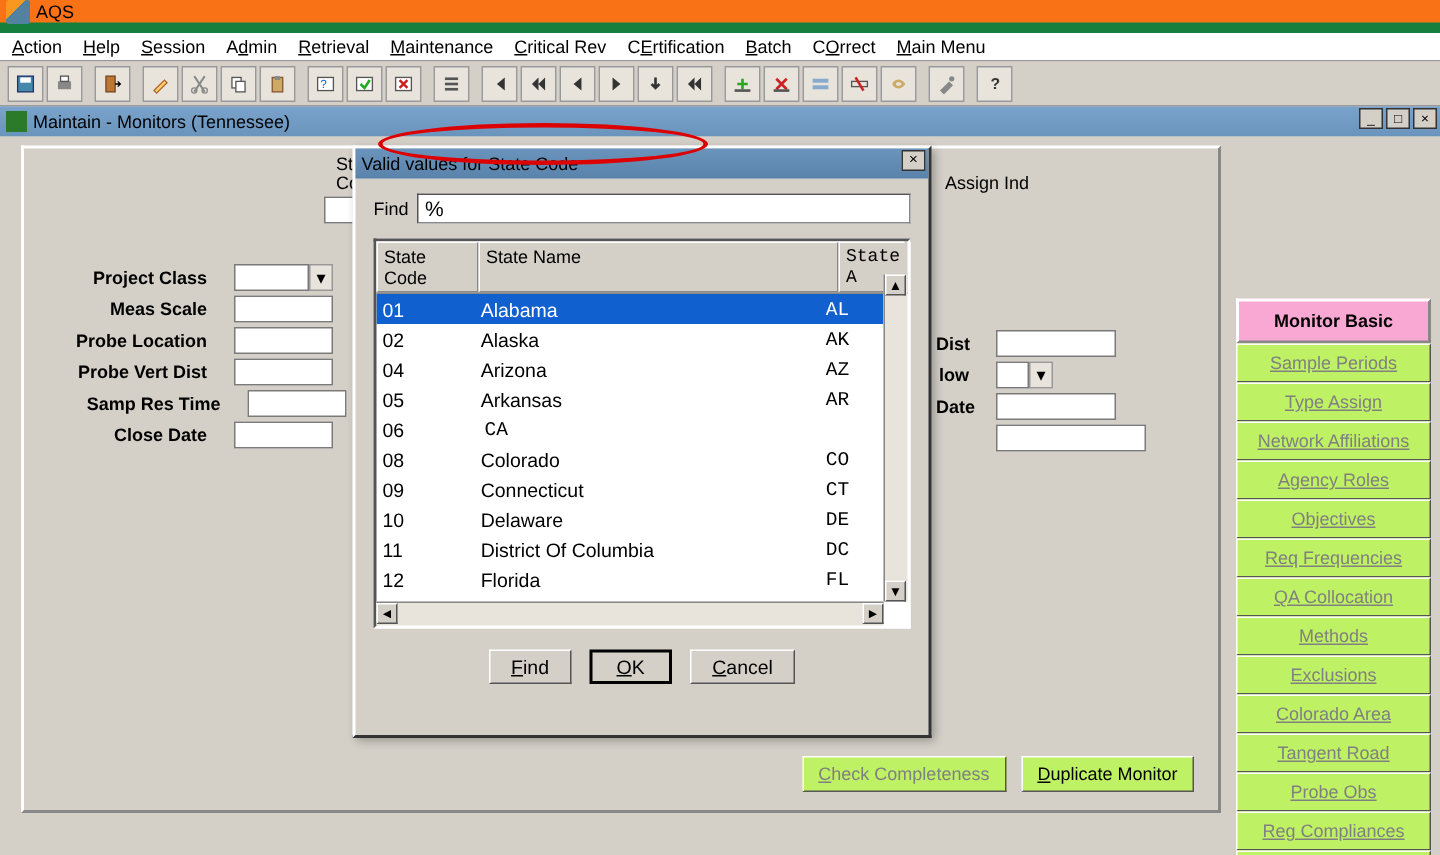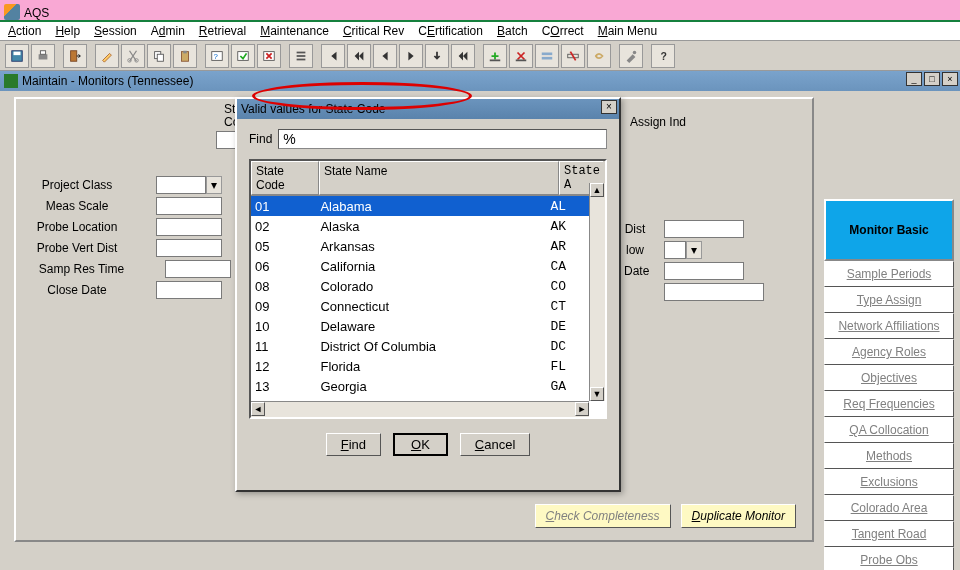--- a/index.html
+++ b/index.html
@@ -6,26 +6,26 @@
 body {
   font-family: Arial, sans-serif;
   font-size: 12px;
   background: #d4d0c8;
   width: 960px;
   height: 570px;
   overflow: hidden;
   position: relative;
 }
 .titlebar {
-  background: #f9a8d4;
+  background: #f97316;
   height: 22px;
   display: flex;
-  align-items: flex-end;
+  align-items: center;
   padding: 0 4px;
-  border-bottom: 2px solid #15803d;
+  border-bottom: 7px solid #15803d;
 }
 .java-icon {
   width: 16px; height: 16px; margin-right: 4px;
   background: linear-gradient(135deg,#f89820 40%,#5382a1 40%);
   border-radius: 2px;
 }
 .menubar {
   background: #fff;
   padding: 2px 8px;
   display: flex;
@@ -92,23 +92,24 @@
   border-bottom-color: #888;
   background: #d4d0c8;
   padding: 10px 14px;
 }
 .form-row {
   display: flex;
   align-items: center;
   margin: 3px 0;
 }
 .form-label {
-  text-align: center;
+  text-align: right;
   padding-right: 18px;
   color: #000;
+  font-weight: bold;
 }
 .form-input {
   height: 18px;
   border: 1px solid #7a7a7a;
   background: #fff;
   padding: 0 2px;
   font-size: 12px;
 }
 .dropdown-btn {
   width: 16px; height: 18px;
@@ -120,51 +121,50 @@
 .side-buttons {
   position: absolute;
   right: 6px; top: 108px;
   width: 130px;
   display: flex;
   flex-direction: column;
 }
 .side-heading {
   text-align: center;
   font-weight: bold;
-  padding: 22px 0;
+  padding: 6px 0;
   color: #000;
   border: 2px solid #fff;
   border-right-color:#888; border-bottom-color:#888;
-  background:#0ea5e9;
+  background:#f9a8d4;
 }
 .side-btn {
   height: 26px;
   border: 1px solid #fff;
   border-right-color: #555;
   border-bottom-color: #555;
-  background: #ffffff;
+  background: #bef264;
   color: #808080;
   text-align: center;
   line-height: 24px;
   cursor: pointer;
   text-decoration: underline;
 }
 .bottom-buttons {
   position: absolute;
   bottom: 12px; right: 16px;
   display: flex; gap: 10px;
 }
 .bbtn {
   padding: 4px 10px;
   border: 1px solid #fff;
   border-right-color: #555;
   border-bottom-color: #555;
-  background: #fef9c3;
+  background: #bef264;
   cursor: pointer;
-  font-style: italic;
 }
 .bbtn.disabled { color: #808080; }
 .bbtn u { text-decoration: underline; }
 .popup {
   position: absolute;
   left: 235px; top: 6px;
   width: 386px; height: 395px;
   background: #d4d0c8;
   border: 2px solid #fff;
   border-right-color:#333; border-bottom-color:#333;
@@ -543,27 +543,31 @@
               <div class="col-code">01</div>
               <div class="col-name">Alabama</div>
               <div class="col-abbr">AL</div>
             </div>
             <div class="list-row">
               <div class="col-code">02</div>
               <div class="col-name">Alaska</div>
               <div class="col-abbr">AK</div>
             </div>
             <div class="list-row">
+              <div class="col-code">04</div>
+              <div class="col-name">Arizona</div>
+              <div class="col-abbr">AZ</div>
+            </div>
+            <div class="list-row">
               <div class="col-code">05</div>
               <div class="col-name">Arkansas</div>
               <div class="col-abbr">AR</div>
             </div>
             <div class="list-row">
               <div class="col-code">06</div>
-              <div class="col-name">California</div>
               <div class="col-abbr">CA</div>
             </div>
             <div class="list-row">
               <div class="col-code">08</div>
               <div class="col-name">Colorado</div>
               <div class="col-abbr">CO</div>
             </div>
             <div class="list-row">
               <div class="col-code">09</div>
               <div class="col-name">Connecticut</div>

